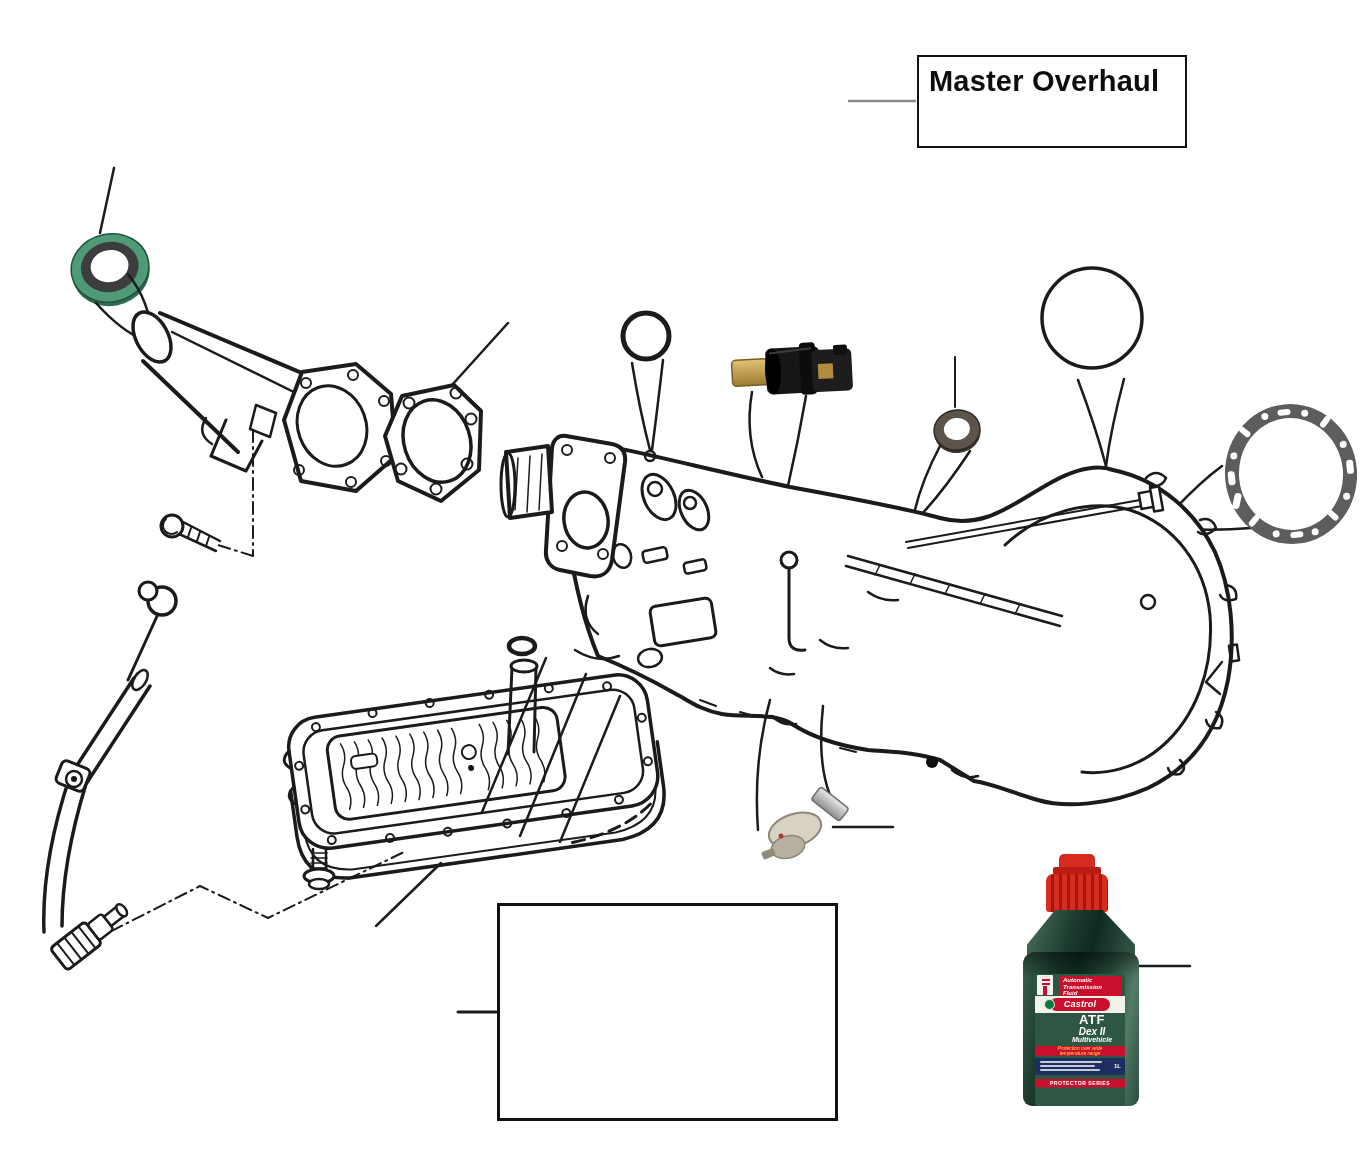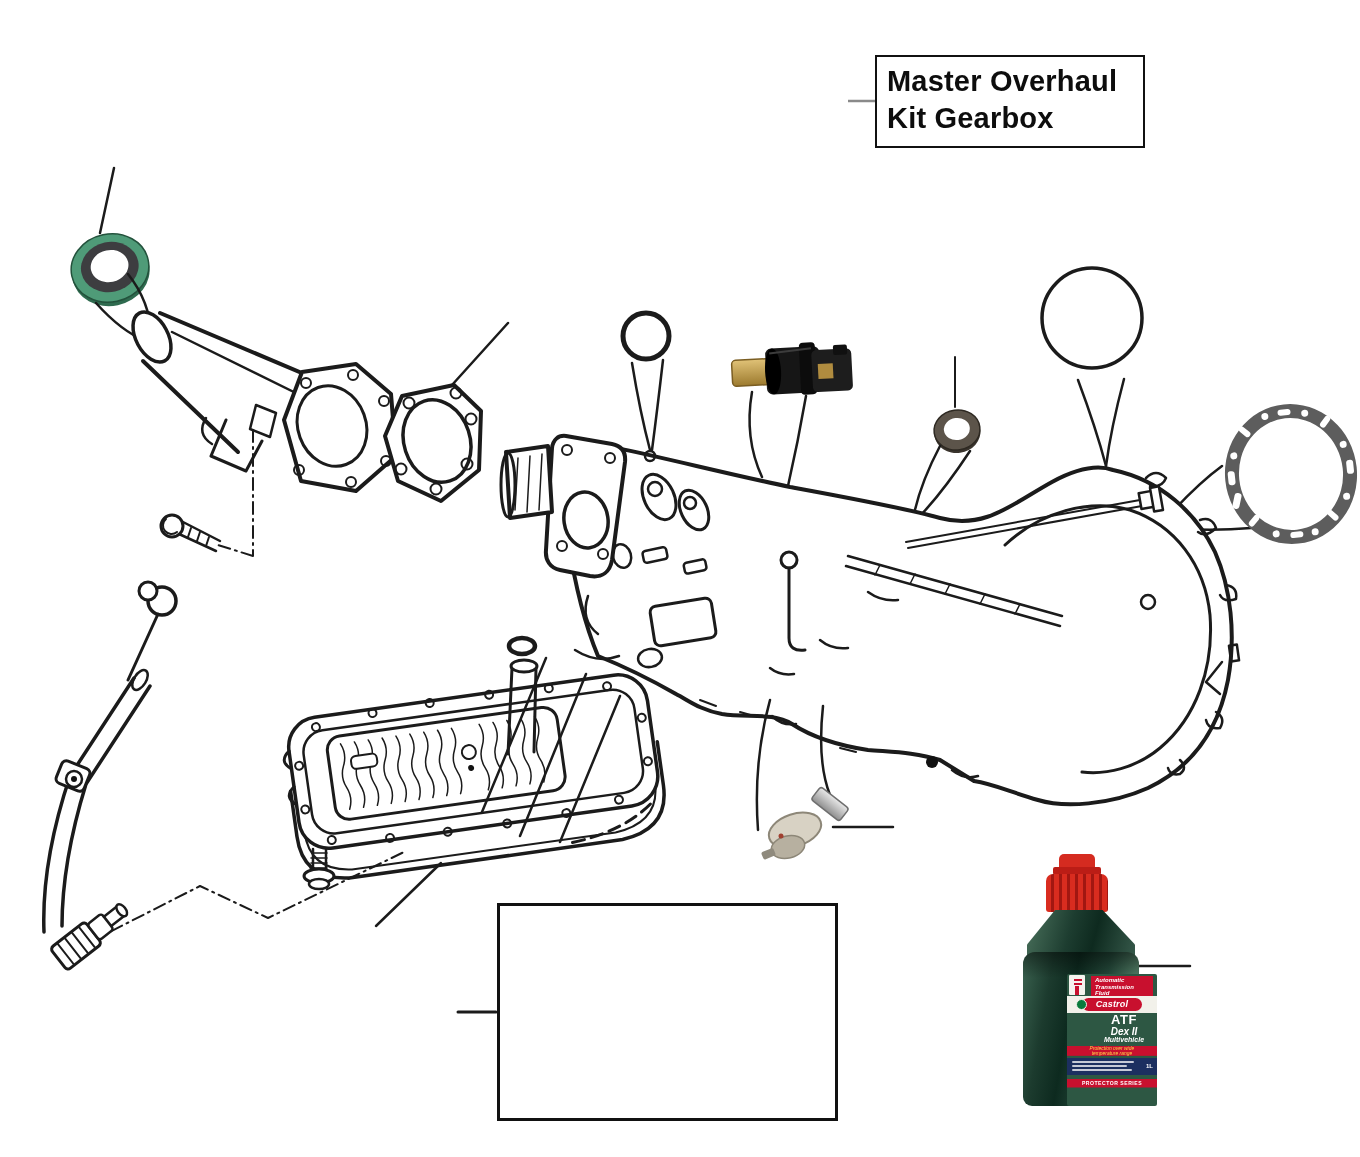--- a/index.html
+++ b/index.html
@@ -12,21 +12,21 @@
   .ln   { stroke:#1b1b1b; fill:none; stroke-linecap:round; stroke-linejoin:round; }
   .w15  { stroke-width:1.5; } .w2 { stroke-width:2; } .w25 { stroke-width:2.5; }
   .w3   { stroke-width:3; }  .w35{ stroke-width:3.5; } .w4 { stroke-width:4; }
   .w5   { stroke-width:5; }
   .fillw{ fill:#ffffff; }
   .dashdot { stroke-dasharray:12 5 2 5; }
   .dashed  { stroke-dasharray:12 7; }
 
   
   .title-box {
-    position:absolute; left:875px; top:55px; width:270px; height:93px;
+    position:absolute; left:917px; top:55px; width:270px; height:93px;
     background:#ffffff; border:2px solid #111; padding:6px 8px 0 10px;
   }
   .title-box .t-line {
     font-size:29px; font-weight:bold; color:#0d0d0d; line-height:37px;
     letter-spacing:0.2px; white-space:nowrap;
   }
 
   
   .filter-box {
     position:absolute; left:497px; top:903px; width:341px; height:218px;
@@ -42,21 +42,21 @@
                border-radius:7px 7px 3px 3px; }
   .shoulder  { position:absolute; left:5px; top:58px; width:108px; height:48px;
                background:linear-gradient(105deg,#4a715c 0%,#1d3d30 40%,#0e2a1f 62%,#36594a 100%);
                clip-path:polygon(26% 0,70% 0,100% 72%,100% 100%,0 100%,0 72%); }
   .body      { position:absolute; left:1px; top:100px; width:116px; height:154px;
                border-radius:12px 12px 9px 9px;
                background:linear-gradient(100deg,#3b6350 0%,#1c3b2e 22%,#0d2a1f 40%,#24493a 62%,#517c65 82%,#2b4c3d 100%); }
   .body .shade { position:absolute; left:0; top:0; width:100%; height:26px;
                background:linear-gradient(180deg,rgba(0,0,0,.45),rgba(0,0,0,0)); border-radius:12px 12px 0 0; }
   .label     { position:absolute; left:13px; top:122px; width:90px; height:132px;
-               background:#2d5743; border-radius:2px; overflow:hidden; font-family:"Liberation Sans",sans-serif;margin-left:32px; }
+               background:#2d5743; border-radius:2px; overflow:hidden; font-family:"Liberation Sans",sans-serif; }
   .lab-row1  { position:relative; height:22px; }
   .picto     { position:absolute; left:2px; top:1px; width:16px; height:20px; background:#f5f3ee; border-radius:1px;
                background-image:linear-gradient(#c8102e 0 0),linear-gradient(#c8102e 0 0),linear-gradient(#c8102e 0 0);
                background-size:8px 2px,8px 2px,4px 9px; background-position:5px 4px,5px 8px,6px 11px; background-repeat:no-repeat; }
   .atf-head  { position:absolute; left:24px; top:2px; width:62px; height:20px; background:#c8102e; color:#fff;
                font-size:6px; font-style:italic; font-weight:bold; line-height:6.5px; padding:1px 0 0 4px; white-space:pre-line; }
   .lab-white { position:relative; height:17px; background:#f2f1ea; display:flex; align-items:center; justify-content:center; }
   .c-logo    { position:relative; background:#c8102e; color:#fff; border-radius:7px; height:13px; width:60px;
                font-size:9px; font-weight:bold; font-style:italic; text-align:center; line-height:13px; letter-spacing:.2px; }
   .c-dot     { position:absolute; left:-6px; top:1px; width:11px; height:11px; border-radius:50%;
@@ -442,21 +442,20 @@
       </g>
       <circle class="ln fillw" stroke-width="3.2" cx="632" cy="1048" r="14"></circle>
       <circle class="ln fillw" stroke-width="3.2" cx="704" cy="1048" r="14"></circle>
     </g>
 
     <path class="ln w25" d="M 1137,966 L 1190,966"></path>
   </svg>
 
   <div class="title-box">
     <div class="t-line">Master Overhaul</div>
-    <div class="t-line">Kit Gearbox</div>
   </div>
 
   <div class="filter-box"></div>
 
   <div class="bottle">
     <div class="cap-knob"></div>
     <div class="cap-ring"></div>
     <div class="cap-body"></div>
     <div class="shoulder"></div>
     <div class="body">

